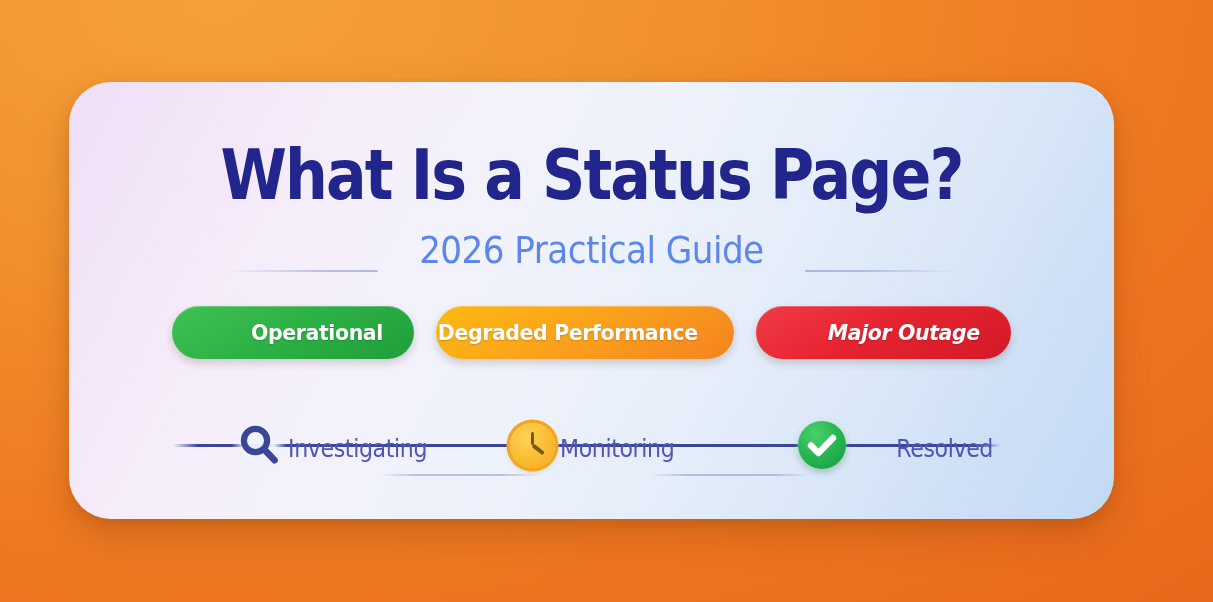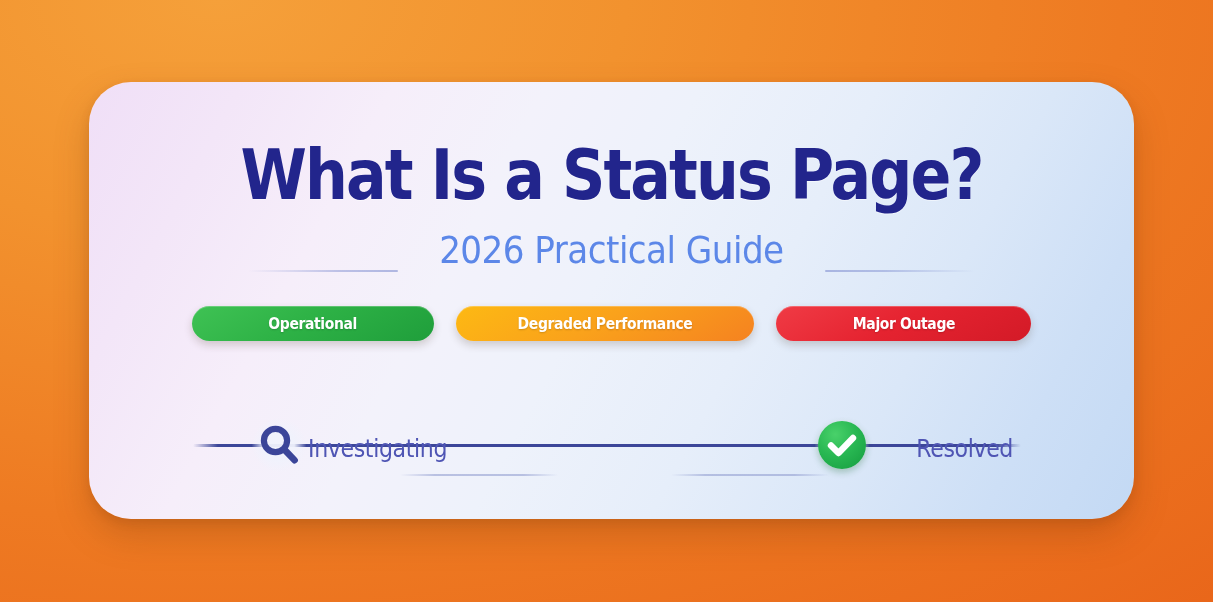--- a/index.html
+++ b/index.html
@@ -13,21 +13,21 @@
   body {
     font-family: "Liberation Sans", sans-serif;
     background:
       radial-gradient(120% 140% at 18% 0%, #F5A03A 0%, #F2922E 28%, #EE7A22 62%, #E9661A 100%);
     position: relative;
   }
 
   
   #card {
     position: absolute;
-    left: 89px;
+    left: 69px;
     top: 82px;
     width: 1045px;
     height: 437px;
     border-radius: 42px;
     background:
       linear-gradient(118deg,
         #F0DFF7 0%,
         #F3E6F8 12%,
         #F6EEFA 24%,
         #F3F2FB 36%,
@@ -94,47 +94,48 @@
     position: absolute;
     left: 0;
     top: 224px;
     width: 100%;
     display: flex;
     align-items: center;
     justify-content: center;
     gap: 22px;
   }
   .pill {
-    height: 35px;
+    height: 53px;
     border-radius: 27px;
     display: flex;
     align-items: center;
-    justify-content: center;
+    justify-content: flex-end;
     padding: 0 26px;
     font-family: "DejaVu Sans", sans-serif;
     font-weight: 700;
-    font-size: 15px;
+    font-size: 22px;
     letter-spacing: -0.4px;
     color: #FFFFFF;
     white-space: nowrap;
     text-shadow: 0 1px 2px rgba(0,0,0,0.18);
     box-shadow: 0 4px 9px rgba(60,40,20,0.20), inset 0 1px 0 rgba(255,255,255,0.24);
   }
   .pill span { display: inline-block; transform: scaleX(0.93); }
   .pill.operational {
     width: 242px;
     background: linear-gradient(150deg, #3FC254 0%, #2EB246 45%, #1F9E3B 100%);
   }
   .pill.degraded {
     width: 298px;
     background: linear-gradient(150deg, #FDB913 0%, #FAA21B 48%, #F58220 100%);
   }
   .pill.outage {
     width: 255px;
     background: linear-gradient(150deg, #F03B45 0%, #E52330 48%, #D31A27 100%);
+    font-style: italic;
   }
 
   
   #timeline {
     position: absolute;
     left: 104px;
     top: 312px;
     width: 828px;
     height: 100px;
   }
@@ -280,20 +281,29 @@
     <div class="node n1">
       <div class="icon-wrap">
         <svg width="46" height="46" viewBox="0 0 46 46" aria-hidden="true">
           <circle cx="19.5" cy="18.5" r="11.6" fill="none" stroke="#3B4599" stroke-width="6.2"></circle>
           <line x1="28.2" y1="27.4" x2="38.6" y2="38.2" stroke="#3B4599" stroke-width="6.6" stroke-linecap="round"></line>
         </svg>
       </div>
       <div class="node-label">Investigating</div>
     </div>
 
+    <div class="node n2">
+      <div class="icon-wrap">
+        <div class="clock">
+          <div class="hand-h"></div>
+          <div class="hand-m"></div>
+        </div>
+      </div>
+      <div class="node-label">Monitoring</div>
+    </div>
 
     <div class="node n3">
       <div class="icon-wrap">
         <div class="check">
           <svg width="48" height="48" viewBox="0 0 48 48" aria-hidden="true" style="position:absolute;left:0;top:0;">
             <polyline points="13,24.5 20.5,32 35,17" fill="none" stroke="#FFFFFF" stroke-width="6.4" stroke-linecap="round" stroke-linejoin="round"></polyline>
           </svg>
         </div>
       </div>
       <div class="node-label">Resolved</div>

